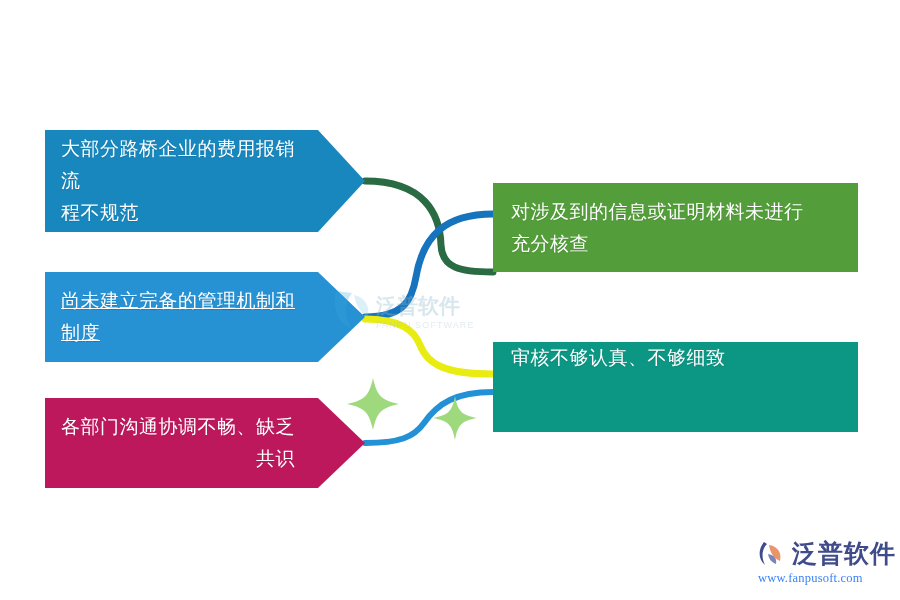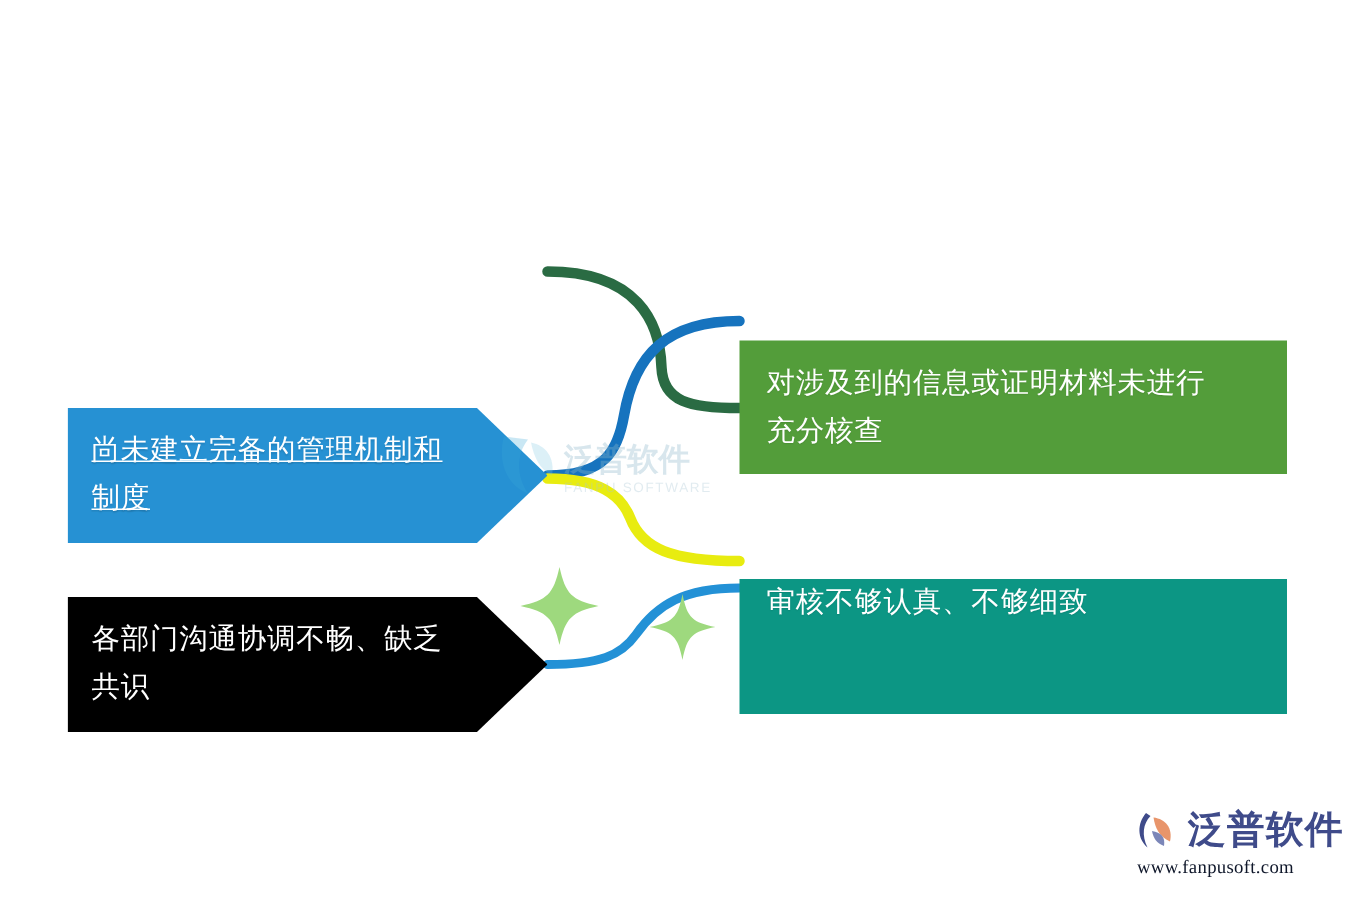--- a/index.html
+++ b/index.html
@@ -45,21 +45,20 @@
   }
   
   .arrow-node {
     padding-left: 16px;
     padding-right: 54px;
   }
   
   .rect-node {
     padding-left: 18px;
     padding-right: 18px;
-    margin-top: 44px;
   }
   .watermark {
     position: absolute;
     left: 330px;
     top: 283px;
     width: 160px;
     height: 52px;
     opacity: 0.34;
     pointer-events: none;
   }
@@ -81,21 +80,21 @@
   }
   .brand-name {
     font-size: 25px;
     font-weight: bold;
     color: #3f4b8a;
     letter-spacing: 1px;
     line-height: 1;
   }
   .brand-url {
     font-size: 12.5px;
-    color: #0f172a;
+    color: #3b82f6;
     font-family: "Liberation Serif", "DejaVu Serif", serif;
     letter-spacing: 0.2px;
     margin-top: 3px;
     margin-left: 1px;
   }
 </style>
 </head>
 <body>
 
 <div id="canvas">
@@ -113,29 +112,34 @@
     <g>
       <path d="M 373,378 C 377,396 381,400 399,404 C 381,408 377,412 373,430
                C 369,412 365,408 347,404 C 365,400 369,396 373,378 Z" fill="#9ed97e"></path>
     </g>
     <g>
       <path d="M 455,396 C 458,412 462,415 477,418 C 462,421 458,424 455,440
                C 452,424 448,421 433,418 C 448,415 452,412 455,396 Z" fill="#9ed97e"></path>
     </g>
   </svg>
 
+  <div class="node arrow-node" style="left:45px; top:130px; width:320px; height:102px; background:#1787bd;
+              clip-path: polygon(0% 0%, 85.3% 0%, 100% 50%, 85.3% 100%, 0% 100%);">
+    <span class="txt">大部分路桥企业的费用报销流
+程不规范</span>
+  </div>
 
   <div class="node arrow-node" style="left:45px; top:272px; width:320px; height:90px; background:#2691d3;
               clip-path: polygon(0% 0%, 85.3% 0%, 100% 50%, 85.3% 100%, 0% 100%); text-decoration: underline;">
     <span class="txt">尚未建立完备的管理机制和
 制度</span>
   </div>
 
-  <div class="node arrow-node" style="left:45px; top:398px; width:320px; height:90px; background:#000000;
-              clip-path: polygon(0% 0%, 85.3% 0%, 100% 50%, 85.3% 100%, 0% 100%);">
+  <div class="node arrow-node" style="left:45px; top:398px; width:320px; height:90px; background:#be185d;
+              clip-path: polygon(0% 0%, 85.3% 0%, 100% 50%, 85.3% 100%, 0% 100%); text-align: right;">
     <span class="txt">各部门沟通协调不畅、缺乏
 共识</span>
   </div>
 
   <div class="node rect-node" style="left:493px; top:183px; width:365px; height:89px; background:#539d3a;">
     <span class="txt">对涉及到的信息或证明材料未进行
 充分核查</span>
   </div>
 
   <div class="node rect-node" style="left:493px; top:342px; width:365px; height:90px; background:#0c9684;

